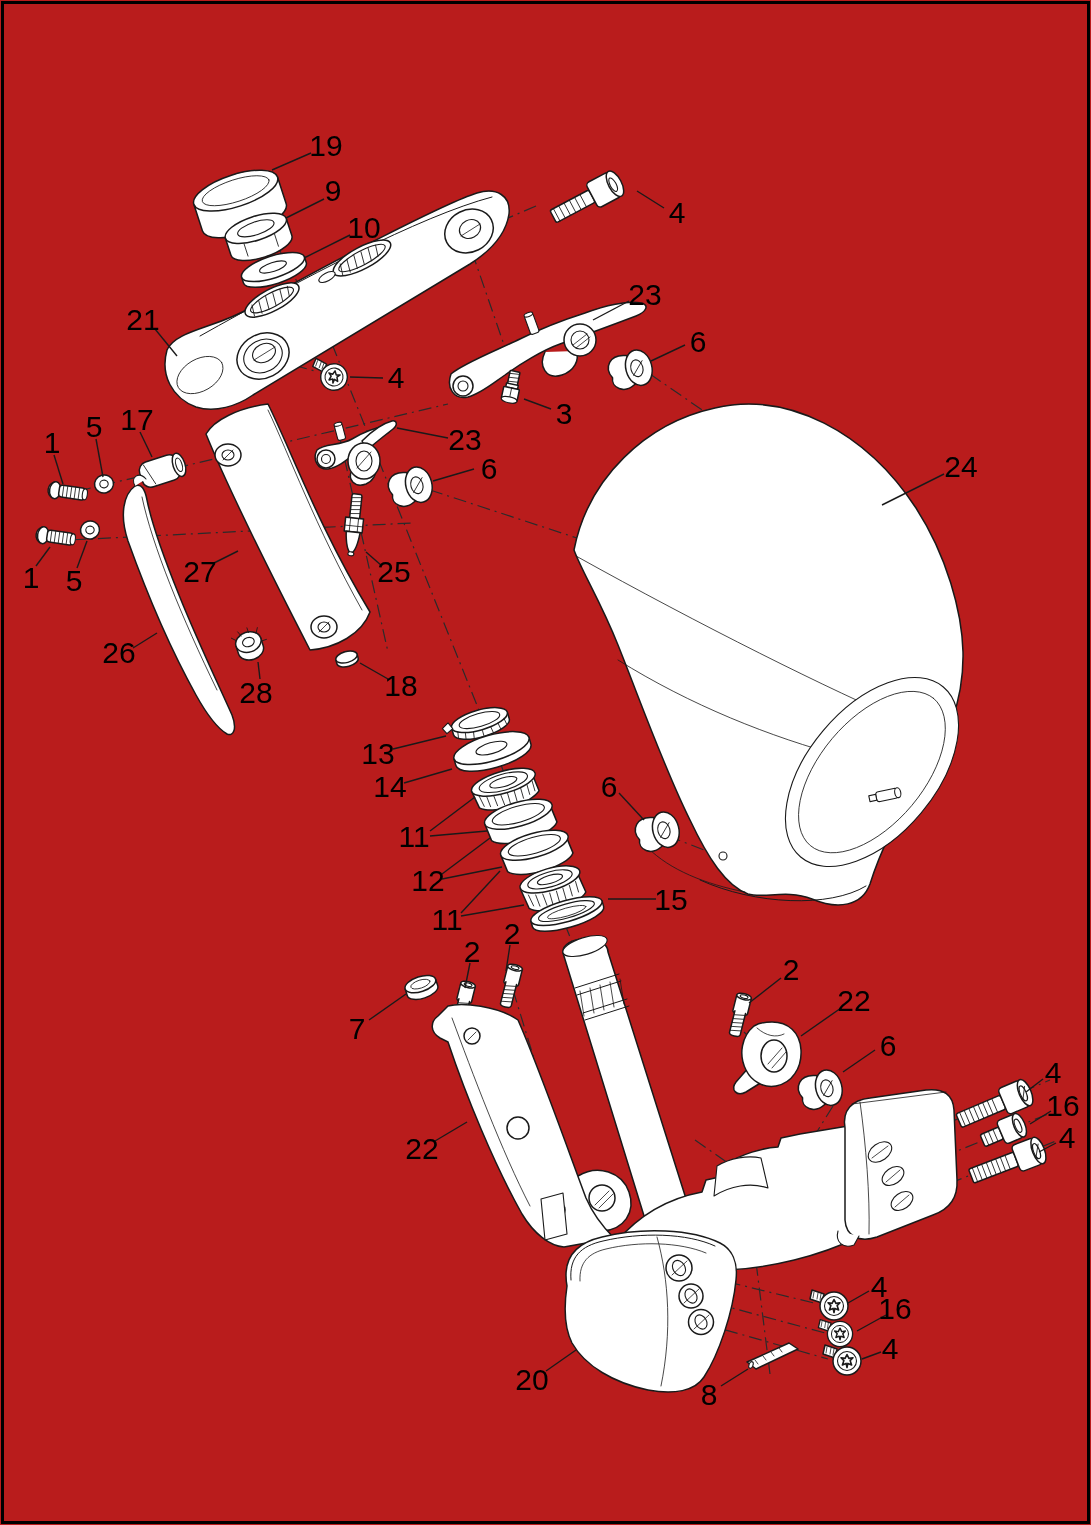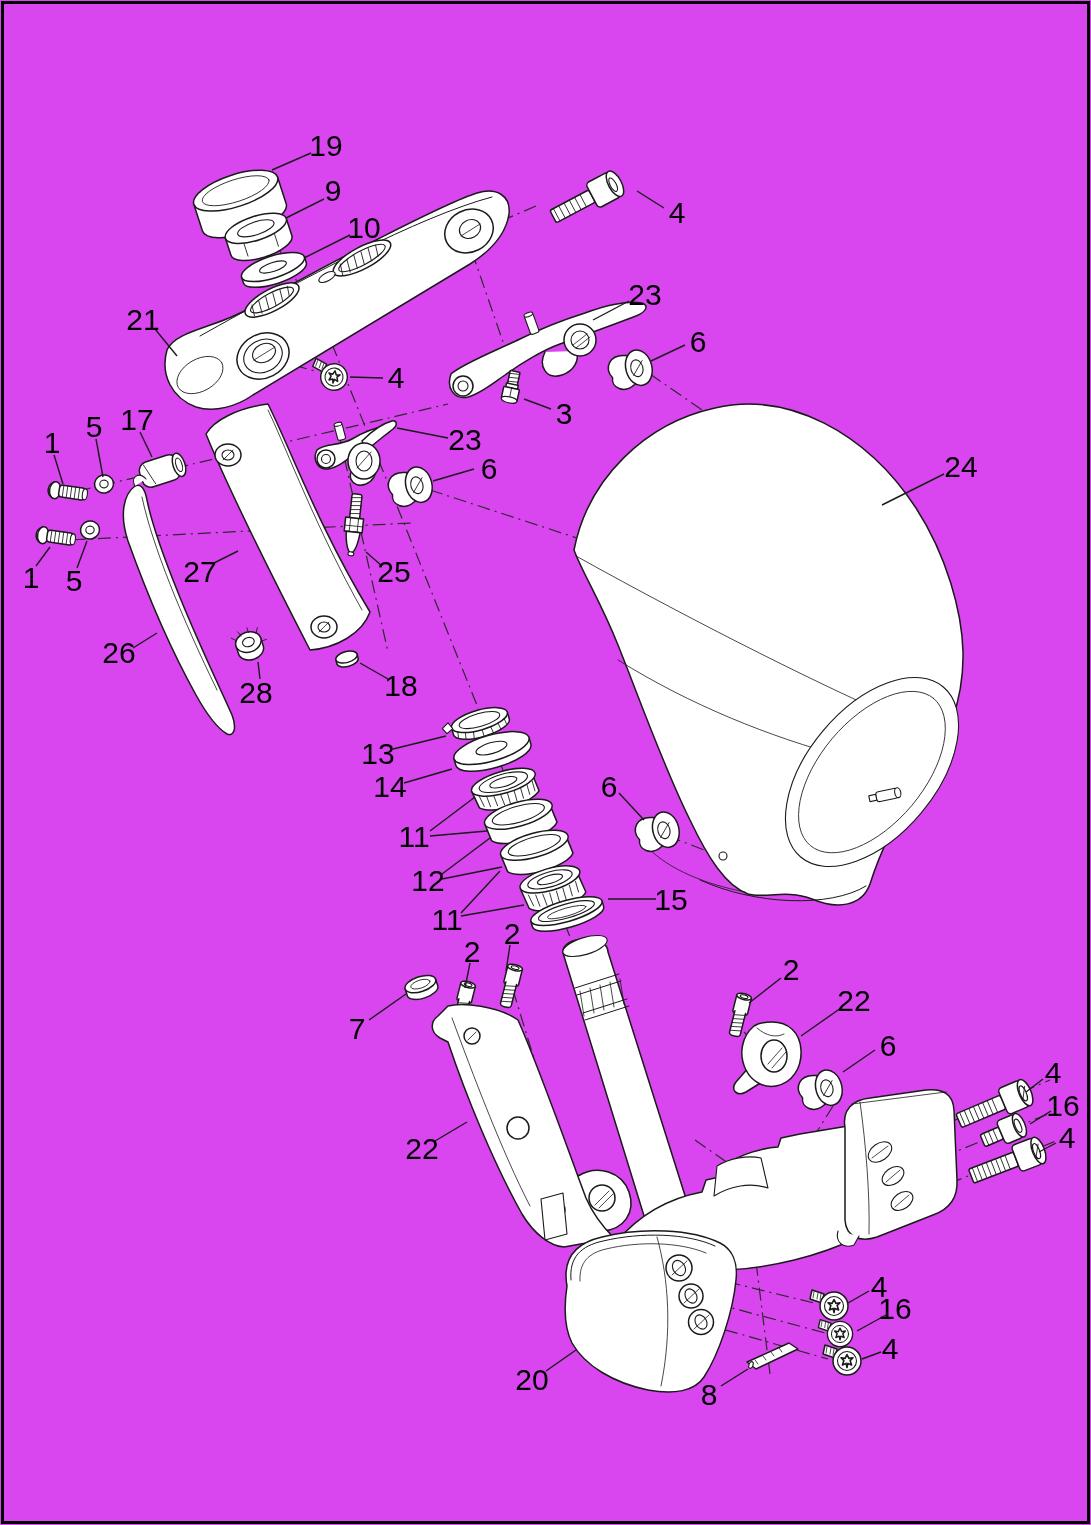--- a/index.html
+++ b/index.html
@@ -1,16 +1,16 @@
 <!DOCTYPE html>
 <html><head>
 <meta charset="utf-8">
 <style>
   html,body{margin:0;padding:0;background:#fff;}
-  .canvas{position:relative;width:1091px;height:1525px;background:#d946ef;overflow:hidden;}
+  .canvas{position:relative;width:1091px;height:1525px;background:#b91c1c;overflow:hidden;}
   .frame{position:absolute;inset:1px;border:3px solid #000;pointer-events:none;}
   svg{position:absolute;left:0;top:0;}
   svg text{font-family:"Liberation Sans","DejaVu Sans",sans-serif;}
   .o{fill:#fff;stroke:#1a1a1a;stroke-width:1.5;stroke-linejoin:round;stroke-linecap:round;}
   .o2{fill:#fff;stroke:#1a1a1a;stroke-width:1.1;stroke-linejoin:round;stroke-linecap:round;}
   .d{fill:none;stroke:#1a1a1a;stroke-width:1;stroke-linecap:round;}
   .t{fill:none;stroke:#1a1a1a;stroke-width:.8;stroke-linecap:round;}
   .cl{fill:none;stroke:#2b2b2b;stroke-width:1.2;stroke-dasharray:13 5 2 5;}
 </style>
 </head>

